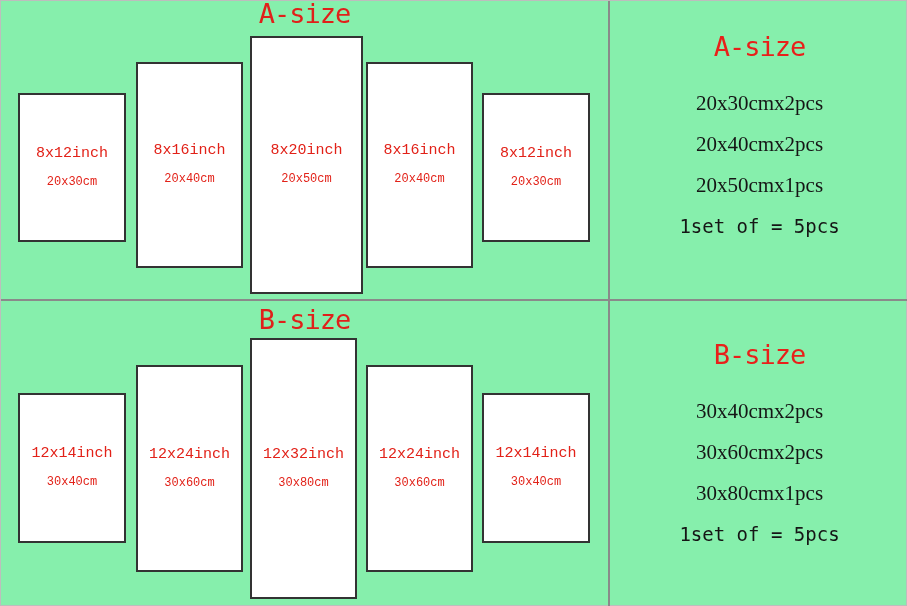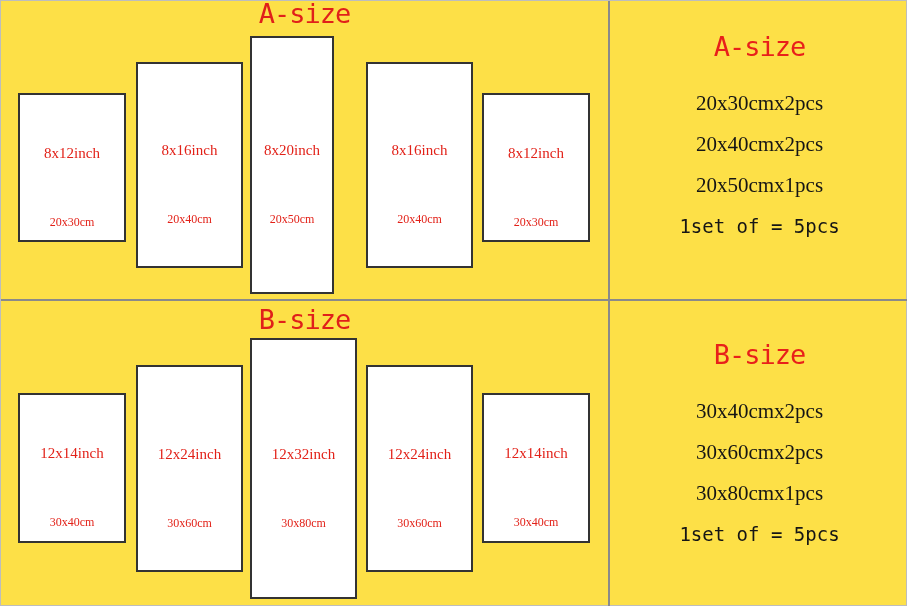--- a/index.html
+++ b/index.html
@@ -7,21 +7,21 @@
     width:907px;height:606px;
     background:#ffffff;
     font-family:"Liberation Serif", serif;
     overflow:hidden;
   }
   #page{
     position:relative;
     width:907px;height:606px;
     box-sizing:border-box;
     border:1px solid #bdbdbd;
-    background:#fde047;
+    background:#86efac;
   }
   
   .divider-h{
     position:absolute;left:0;top:298px;width:907px;height:2px;
     background:#8a8a8a;
   }
   .divider-v{
     position:absolute;left:607px;top:0;width:2px;height:606px;
     background:#8a8a8a;
   }
@@ -53,26 +53,25 @@
     box-sizing:border-box;
     border:2px solid #333333;
     background:#ffffff;
     display:flex;
     flex-direction:column;
     justify-content:center;
     align-items:center;
   }
   .frame-label{
     color:#e22118;
-    font-family:Liberation Serif, serif;
+    font-family:Liberation Mono, monospace;
     font-size:15px;
     line-height:29px;
     white-space:nowrap;
     text-align:center;
-    margin-top:40px;
   }
   .frame-label.cm{font-size:12px;}
 
   
   .panel-title{
     position:absolute;
     width:100%;
     text-align:center;
     color:#e8201a;
     font-family:"DejaVu Sans Mono","Liberation Mono",monospace;
@@ -115,21 +114,21 @@
     <div class="section-title">A-size</div>
     <div class="frames" id="frames-a">
         <div class="frame" style="left: 17px; top: 92px; width: 108px; height: 149px;">
           <div class="frame-label">8x12inch</div>
           <div class="frame-label cm">20x30cm</div>
         </div>
         <div class="frame" style="left: 135px; top: 61px; width: 107px; height: 206px;">
           <div class="frame-label">8x16inch</div>
           <div class="frame-label cm">20x40cm</div>
         </div>
-        <div class="frame" style="left: 249px; top: 35px; width: 84px; height: 258px;">
+        <div class="frame" style="left: 249px; top: 35px; width: 113px; height: 258px;">
           <div class="frame-label">8x20inch</div>
           <div class="frame-label cm">20x50cm</div>
         </div>
         <div class="frame" style="left: 365px; top: 61px; width: 107px; height: 206px;">
           <div class="frame-label">8x16inch</div>
           <div class="frame-label cm">20x40cm</div>
         </div>
         <div class="frame" style="left: 481px; top: 92px; width: 108px; height: 149px;">
           <div class="frame-label">8x12inch</div>
           <div class="frame-label cm">20x30cm</div>

